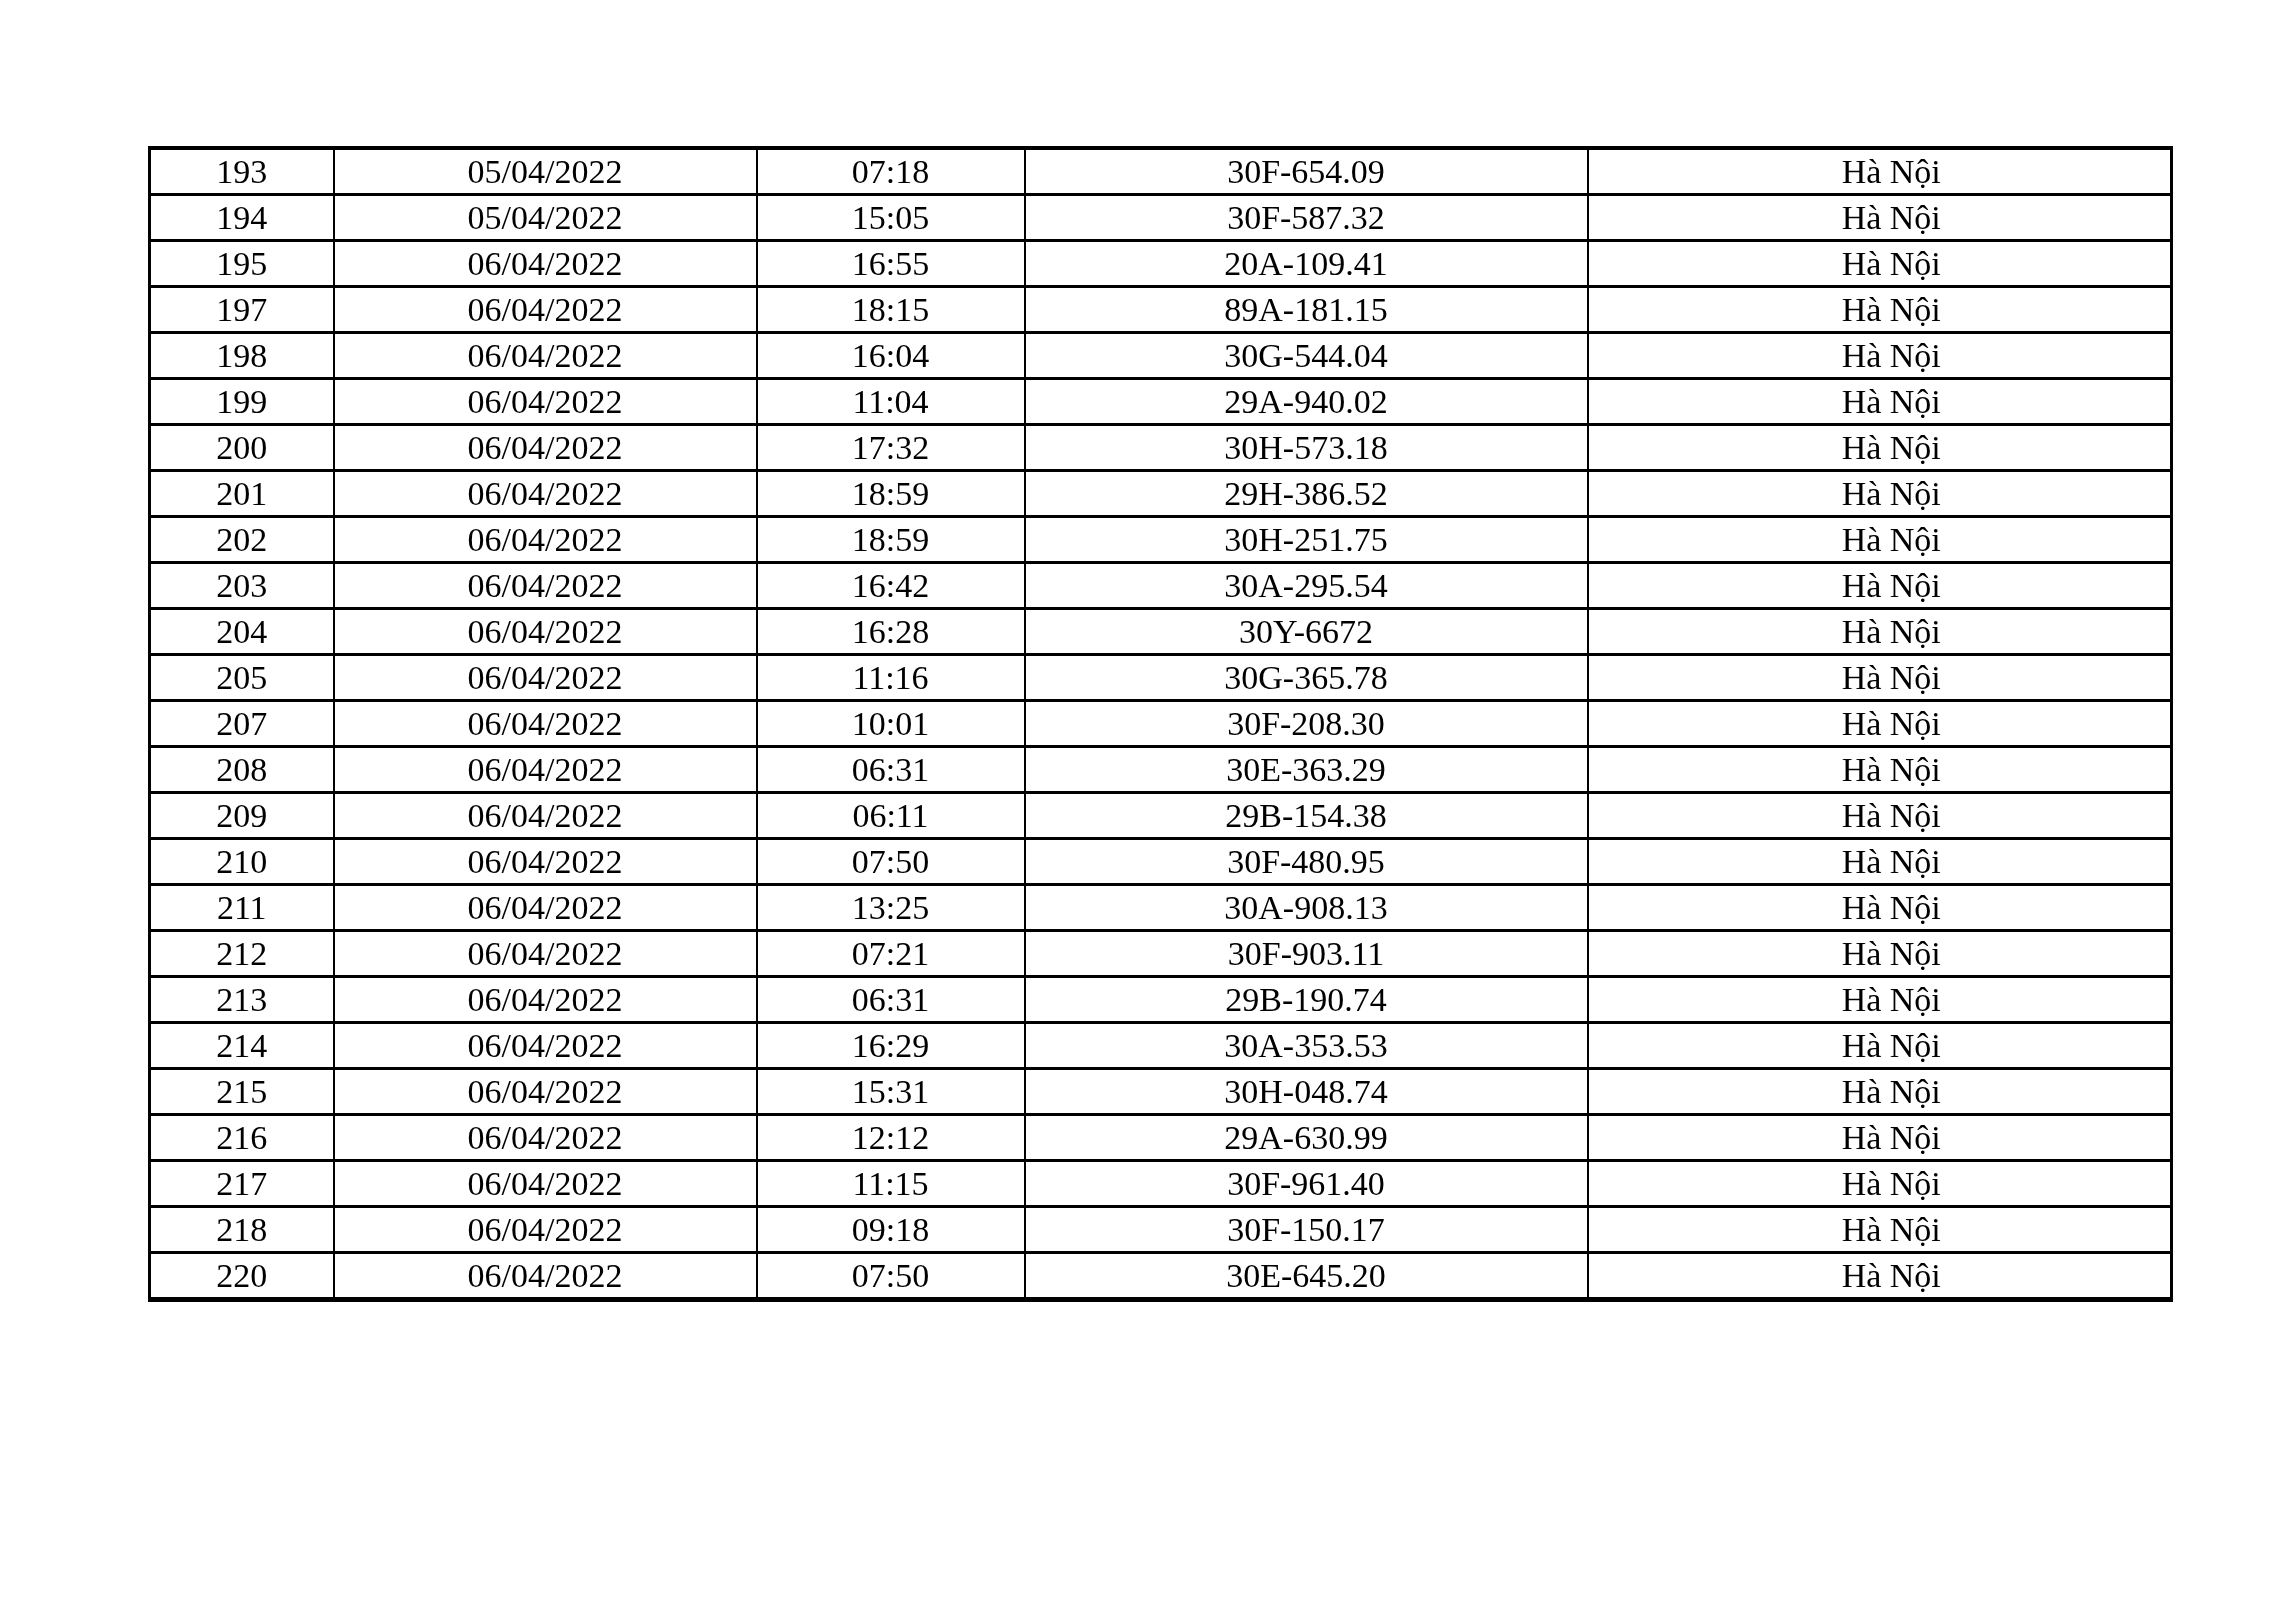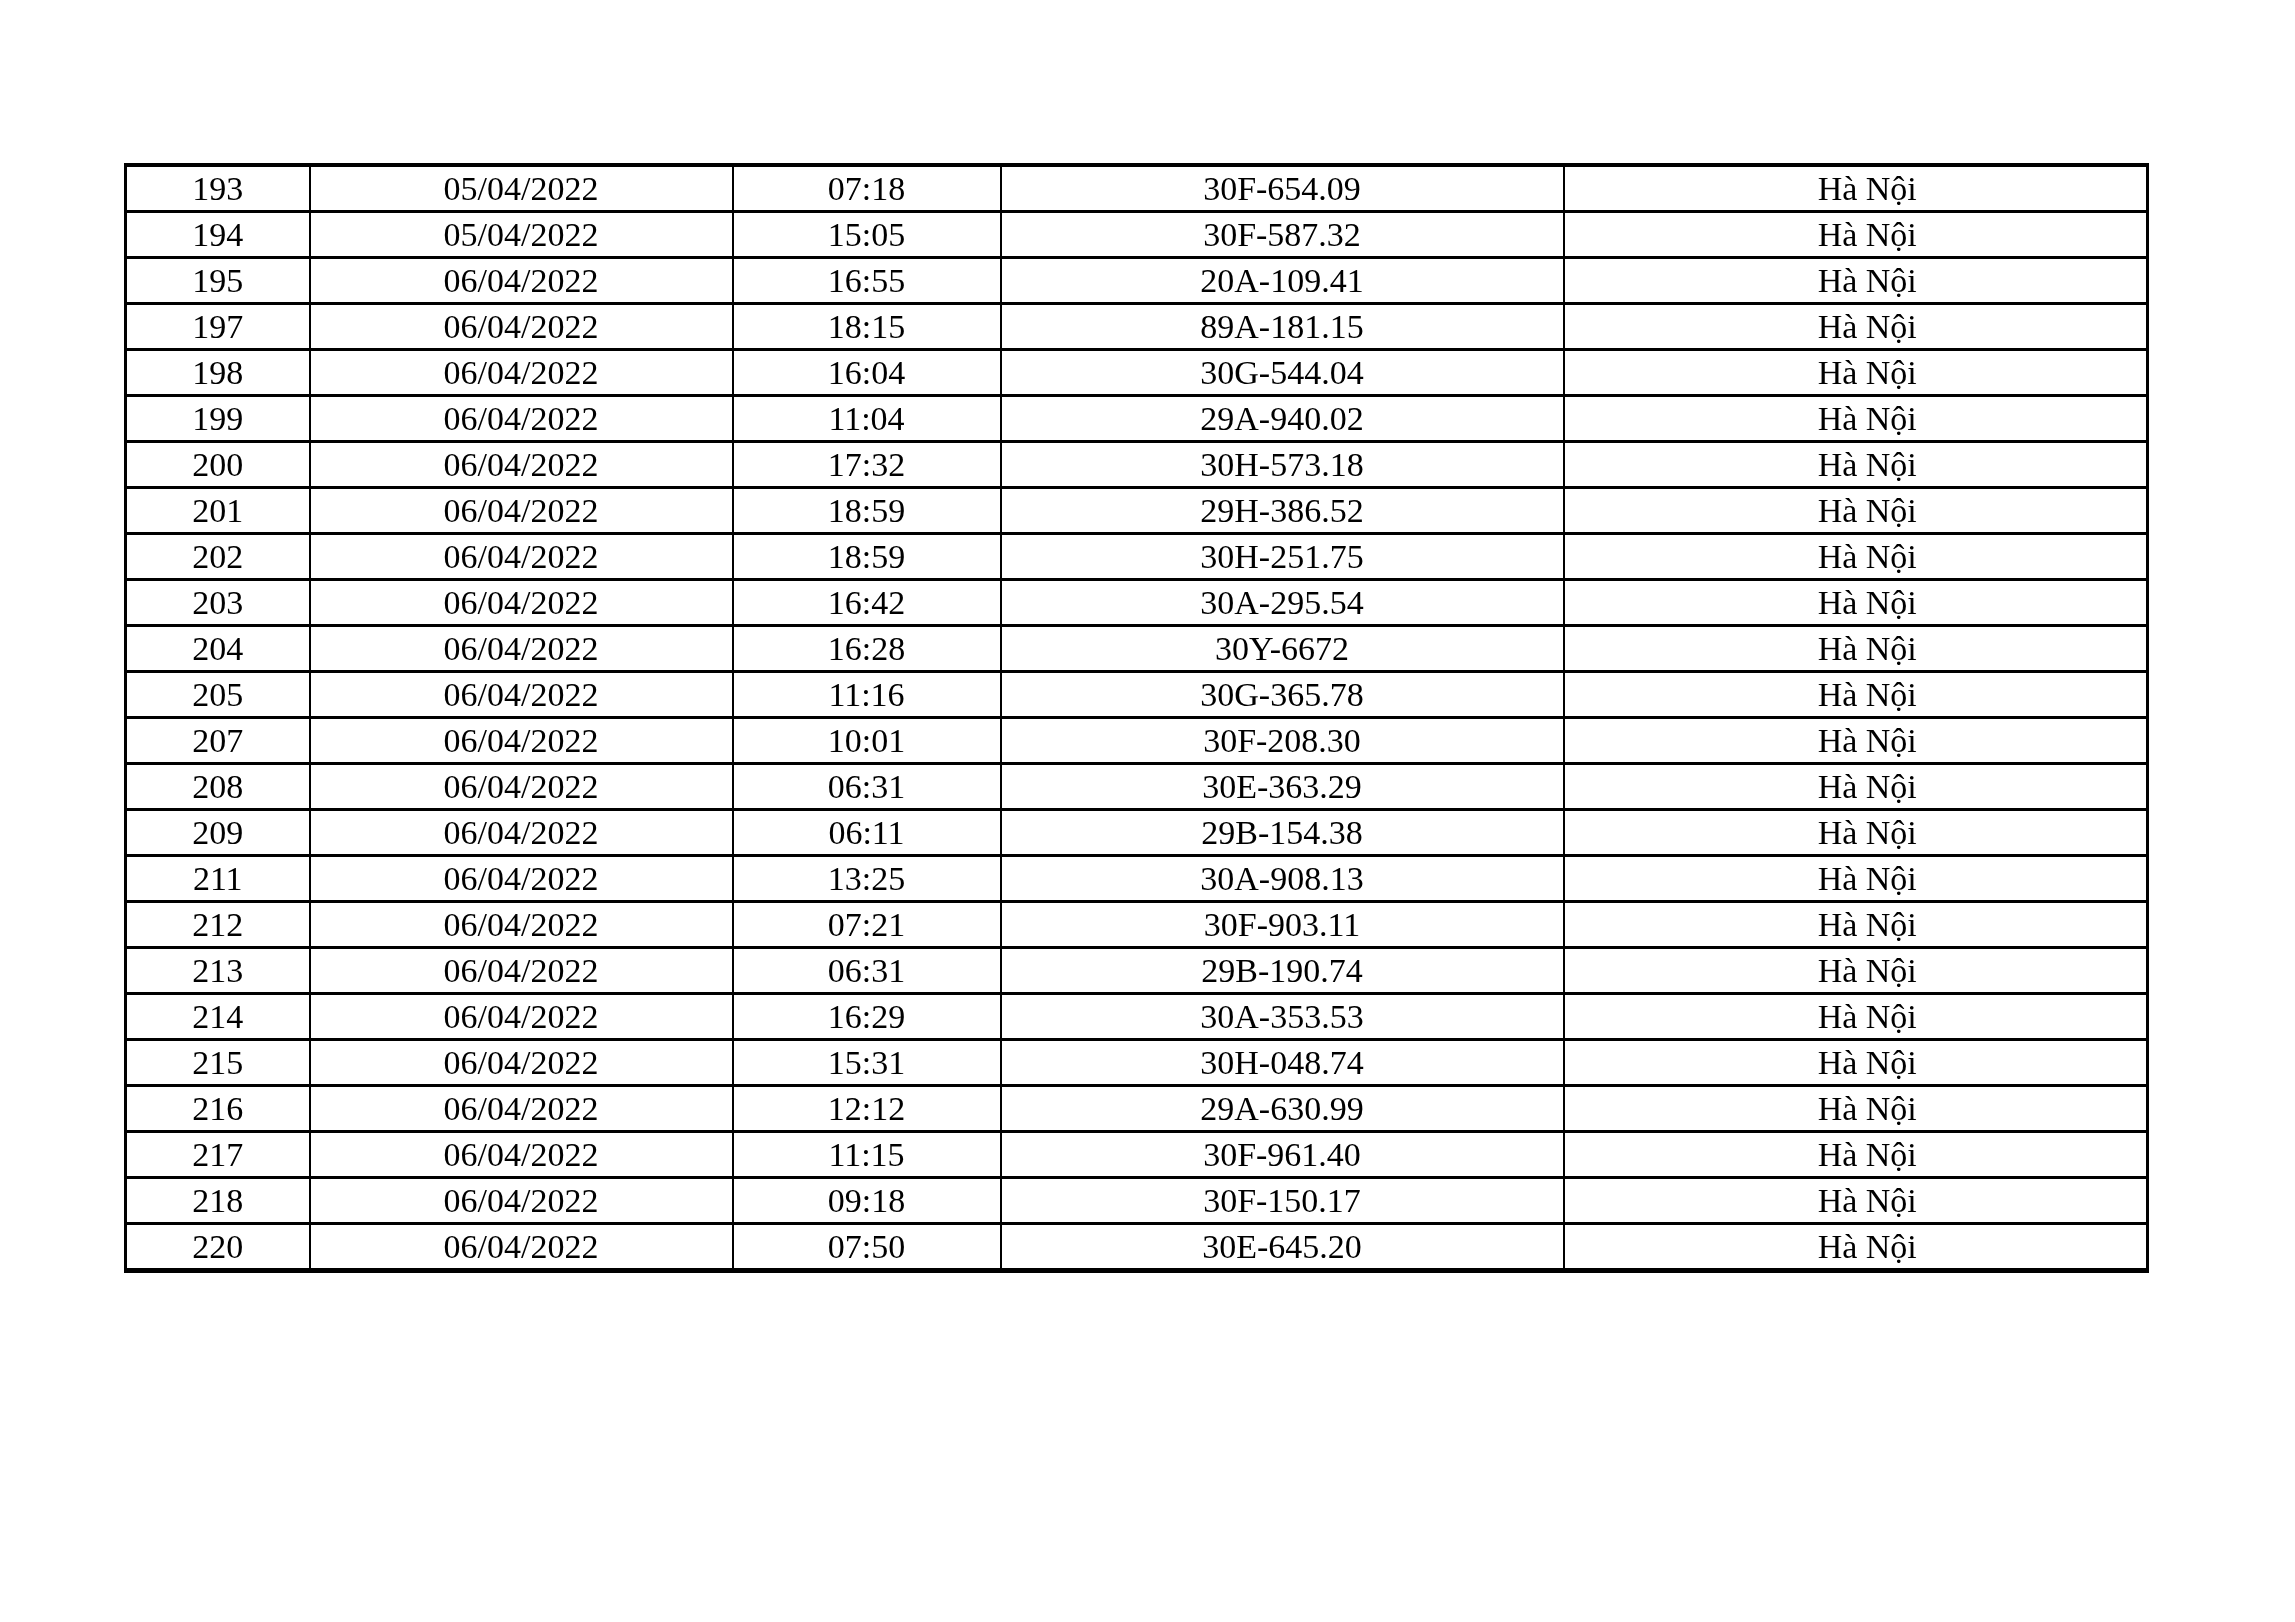--- a/index.html
+++ b/index.html
@@ -11,26 +11,25 @@
     position: relative;
     width: 2295px;
     height: 1622px;
     background: #ffffff;
     font-family: "Liberation Serif", "DejaVu Serif", serif;
     color: #000000;
     overflow: hidden;
   }
   table.violations-table {
     position: absolute;
-    left: 124px;
+    left: 148px;
     top: 146px;
     width: 2023px;
     border-collapse: collapse;
     table-layout: fixed;
-    margin-top: 17px;
   }
   table.violations-table td {
     border-left: 2px solid #000000;
     border-right: 2px solid #000000;
     border-top: 3.3px solid #000000;
     border-bottom: 3.3px solid #000000;
     height: 43px; 
     text-align: center;
     vertical-align: middle;
     font-size: 34px;
@@ -172,20 +171,27 @@
     </tr>
 
     <tr>
       <td>209</td>
       <td>06/04/2022</td>
       <td>06:11</td>
       <td>29B-154.38</td>
       <td>Hà Nội</td>
     </tr>
 
+    <tr>
+      <td>210</td>
+      <td>06/04/2022</td>
+      <td>07:50</td>
+      <td>30F-480.95</td>
+      <td>Hà Nội</td>
+    </tr>
 
     <tr>
       <td>211</td>
       <td>06/04/2022</td>
       <td>13:25</td>
       <td>30A-908.13</td>
       <td>Hà Nội</td>
     </tr>
 
     <tr>

